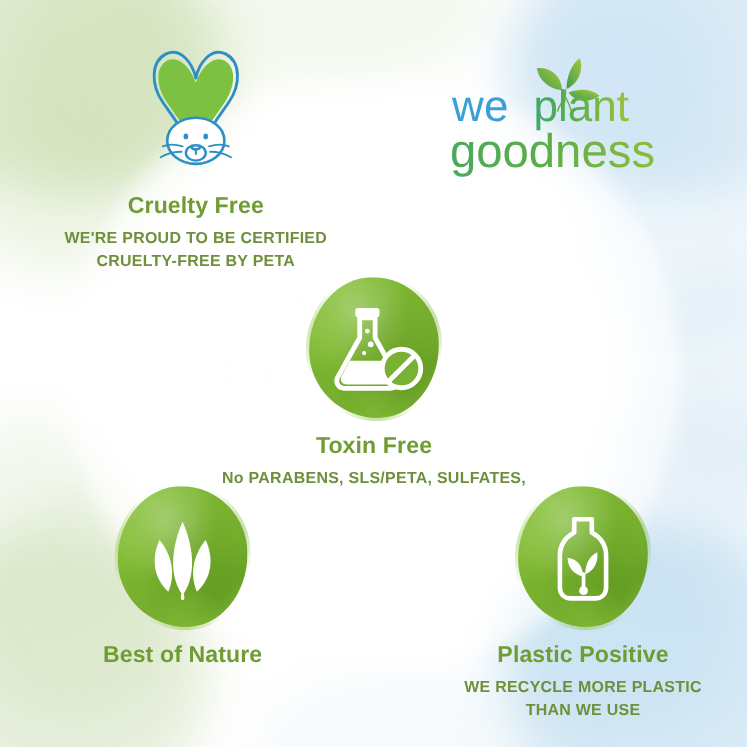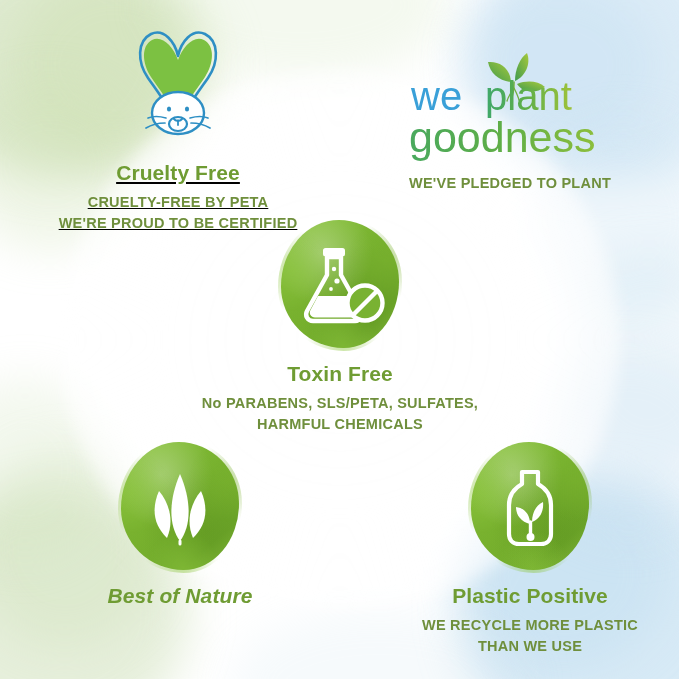--- a/index.html
+++ b/index.html
@@ -175,21 +175,21 @@
     <div class="wash wash-bl-c"></div>
     <div class="wash wash-br-a"></div>
     <div class="wash wash-br-b"></div>
     <div class="wash wash-br-c"></div>
     <div class="wash wash-bm"></div>
     <div class="veil"></div>
   </div>
 
   <div class="content">
 
-    <div class="cell" style="left:18px; top:19px; width:320px;text-decoration:underline;">
+    <div class="cell" style="left:18px; top:34px; width:320px;">
 
       <div class="bunny-mark">
         <svg viewBox="0 0 150 130" xmlns="http://www.w3.org/2000/svg">
 
           <path d="M75 103
                    C 69 86, 56 70, 48 58
                    C 39 44, 38 27, 49 21
                    C 59 16, 70 27, 75 41
                    C 80 27, 91 16, 101 21
                    C 112 27, 111 44, 102 58
@@ -219,22 +219,22 @@
 
           <path d="M63 99 C 56 97, 50 97, 45 99" fill="none" stroke="#2e8fc4" stroke-width="1.7" stroke-linecap="round"></path>
           <path d="M62 104 C 55 104, 48 106, 43 109" fill="none" stroke="#2e8fc4" stroke-width="1.7" stroke-linecap="round"></path>
 
           <path d="M87 99 C 94 97, 100 97, 105 99" fill="none" stroke="#2e8fc4" stroke-width="1.7" stroke-linecap="round"></path>
           <path d="M88 104 C 95 104, 102 106, 107 109" fill="none" stroke="#2e8fc4" stroke-width="1.7" stroke-linecap="round"></path>
         </svg>
       </div>
 
       <p class="heading">Cruelty Free</p>
+      <p class="subline">WE'RE PROUD TO BE CERTIFIED</p>
       <p class="subline">CRUELTY-FREE BY PETA</p>
-      <p class="subline">WE'RE PROUD TO BE CERTIFIED</p>
     </div>
 
     <div class="cell" style="left:355px; top:48px; width:310px;">
 
       <div class="wpg-mark">
         <svg viewBox="0 0 215 115" xmlns="http://www.w3.org/2000/svg">
           <defs>
             <linearGradient id="gGreen" x1="0" y1="0" x2="1" y2="0">
               <stop offset="0%" stop-color="#3fa86b"></stop>
               <stop offset="45%" stop-color="#5cae4a"></stop>
@@ -259,24 +259,23 @@
             <path d="M111 40 C 113 44, 115 48, 116 52" fill="none" stroke="#6fae3e" stroke-width="1.3" stroke-linecap="round"></path>
             <path d="M110 42 C 107 46, 105 49, 104 53" fill="none" stroke="#6fae3e" stroke-width="1.3" stroke-linecap="round"></path>
           </g>
 
           <text x="8" y="62" font-family="'Liberation Sans', sans-serif" font-size="40" fill="#3aa0d8">we</text>
           <text x="82" y="62" font-family="'Liberation Sans', sans-serif" font-size="40" fill="url(#gGreen)">plant</text>
           <text x="6" y="104" font-family="'Liberation Sans', sans-serif" font-size="43" fill="url(#gGreen2)">goodness</text>
         </svg>
       </div>
 
-      <p class="subline">WE'VE PLEDGED TO PLANT</p>
-    </div>
-
-    <div class="cell" style="left:180px; top:220px; width:320px;">
+    </div>
+
+    <div class="cell" style="left:180px; top:252px; width:320px;">
 
       <div class="badge">
         <div class="disc"></div>
         <svg viewBox="0 0 118 128" xmlns="http://www.w3.org/2000/svg">
 
           <path d="M46 37 L46 55 L26 91 C 23.5 95.5, 26.5 101, 32 101
                    L74 101 C 79.5 101, 82.5 95.5, 80 91 L60 55 L60 37 Z" fill="none" stroke="#ffffff" stroke-width="4.4" stroke-linejoin="round"></path>
 
           <rect x="42" y="28" width="22" height="8.5" rx="2.6" fill="#ffffff"></rect>
 
@@ -287,24 +286,23 @@
           <circle cx="56" cy="61" r="2.6" fill="#ffffff"></circle>
           <circle cx="50" cy="69" r="1.9" fill="#ffffff"></circle>
 
           <circle cx="84" cy="83" r="17.5" fill="#79b232" stroke="#ffffff" stroke-width="4.4"></circle>
           <line x1="73.5" y1="93.5" x2="94.5" y2="72.5" stroke="#ffffff" stroke-width="4.4" stroke-linecap="round"></line>
         </svg>
       </div>
 
       <p class="heading">Toxin Free</p>
       <p class="subline">No PARABENS, SLS/PETA, SULFATES,</p>
-      <p class="subline">HARMFUL CHEMICALS</p>
-    </div>
-
-    <div class="cell" style="left:20px; top:442px; width:320px;font-style:italic;">
+    </div>
+
+    <div class="cell" style="left:6px; top:442px; width:320px;">
 
       <div class="badge">
         <div class="disc"></div>
         <svg viewBox="0 0 118 128" xmlns="http://www.w3.org/2000/svg">
 
           <path d="M46 96 C 33 84, 30 67, 38 49 C 49 62, 53 80, 46 96 Z" fill="#ffffff"></path>
 
           <path d="M72 96 C 85 84, 88 67, 80 49 C 69 62, 65 80, 72 96 Z" fill="#ffffff"></path>
 
           <path d="M59 99 C 48 84, 47 60, 59 32 C 71 60, 70 84, 59 99 Z" fill="#ffffff"></path>

